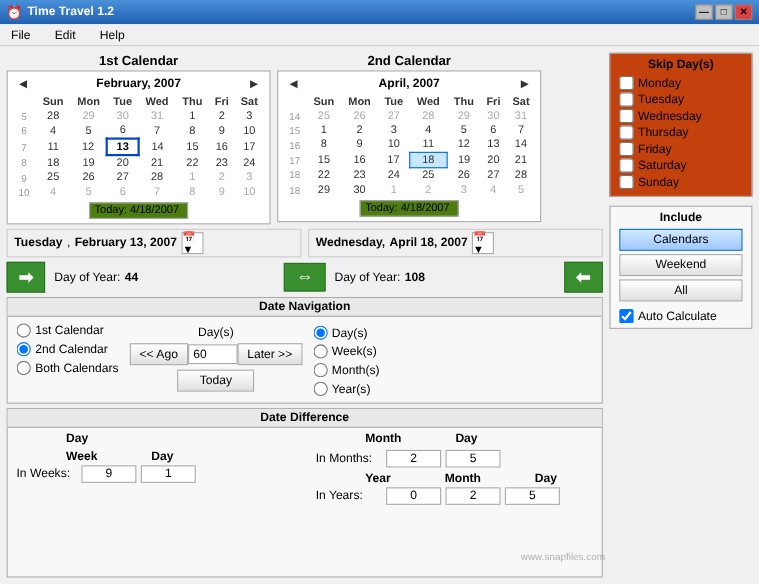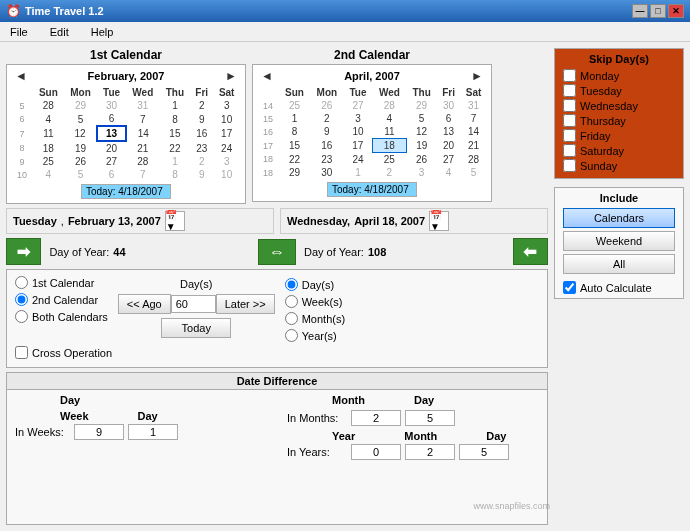--- a/index.html
+++ b/index.html
@@ -112,21 +112,21 @@
       align-items: center;
       gap: 4px;
       margin-top: 3px;
       justify-content: center;
     }
     .today-input {
       border: 1px solid #aaa;
       padding: 1px 4px;
       font-size: 10px;
       width: 90px;
-      background: #7dd3fc;
+      background: #4d7c0f;
     }
     .cal-icon {
       width: 20px; height: 20px;
       background: white;
       border: 1px solid #aaa;
       display: flex; align-items: center; justify-content: center;
       cursor: pointer;
       font-size: 10px;
     }
     .section-panel {
@@ -453,20 +453,21 @@
       <div style="flex:1; display:flex; align-items:center; gap:4px; padding:2px 4px;">
         <span style="font-size:11px;">Day of Year:</span>
         <span style="font-size:11px; font-weight:bold;">108</span>
       </div>
       <div style="background:#3a9030; border:1px solid #2a7020; padding:3px 10px; cursor:pointer;">
         <span style="color:white; font-size:16px; font-weight:bold;">⬅</span>
       </div>
     </div>
 
     <div class="section-panel">
+      <div class="section-title">Date Navigation</div>
       <div class="section-content">
         <div style="display:flex; gap:10px; align-items:flex-start;">
 
           <div class="radio-group">
             <label class="radio-item">
               <input type="radio" name="calsel" style="">
               <span>1st Calendar</span>
             </label>
             <label class="radio-item">
               <input type="radio" name="calsel" checked="" style="">
@@ -501,26 +502,20 @@
               <input type="radio" name="unit" style="">
               <span>Month(s)</span>
             </label>
             <label class="radio-item">
               <input type="radio" name="unit" style="">
               <span>Year(s)</span>
             </label>
           </div>
         </div>
 
-        <div style="margin-top:4px;">
-          <label class="checkbox-item">
-            <input type="checkbox" style="">
-            <span>Cross Operation</span>
-          </label>
-        </div>
       </div>
     </div>
 
     <div class="date-diff-panel">
       <div class="date-diff-title">Date Difference</div>
       <div class="diff-content">
         <div style="display:flex; gap:20px;">
 
           <div style="flex:1;">
             <div style="display:flex; align-items:center; gap:4px; margin-bottom:4px;">

